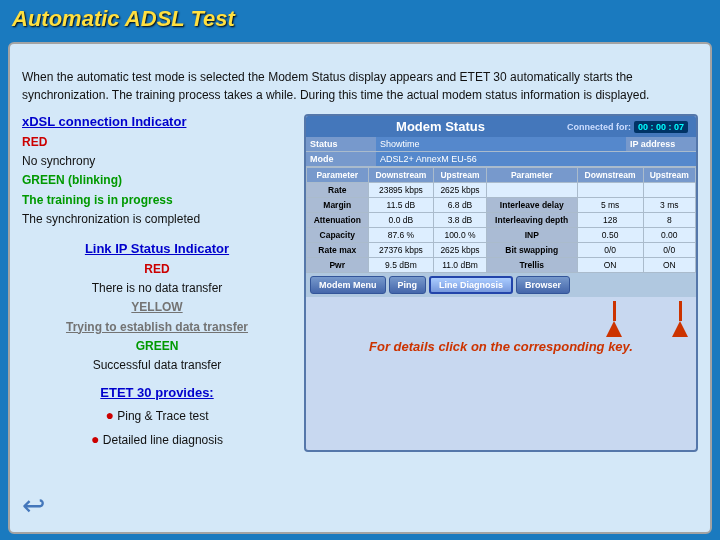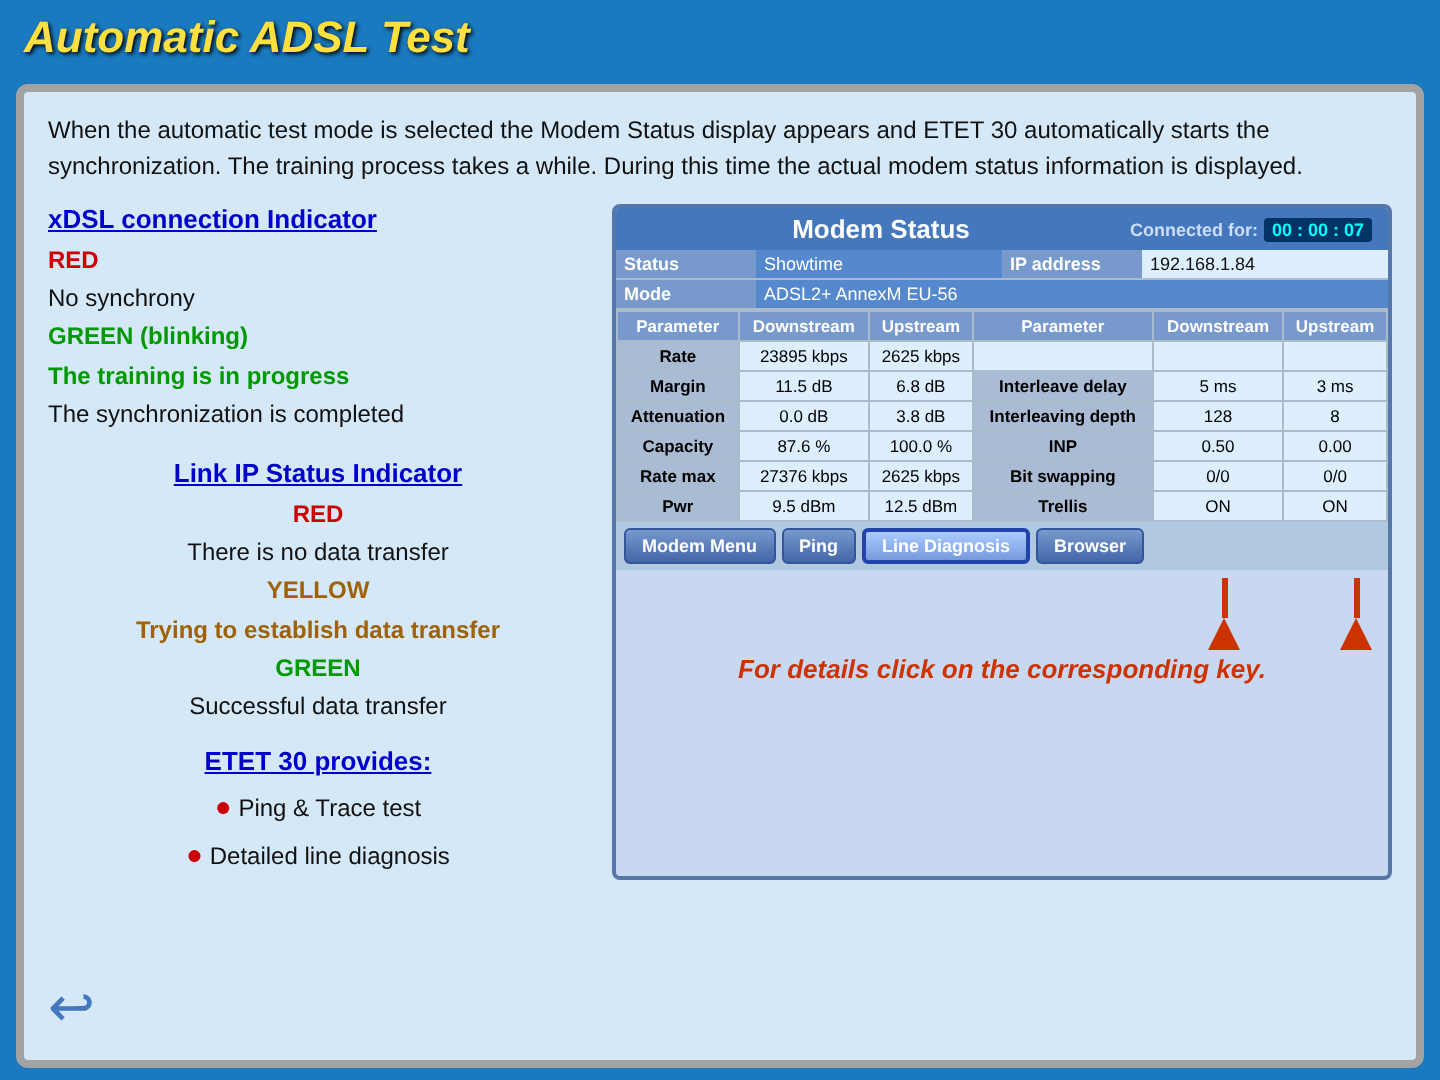--- a/index.html
+++ b/index.html
@@ -46,22 +46,22 @@
       font-weight: bold;
       text-shadow: 1px 1px 2px #000;
       font-style: italic;
     }
 
     
     .main-area {
       background: #d4e8f8;
       margin: 4px 8px;
       border-radius: 6px;
-      border: 4px solid #a3a3a3;
-      padding: 10px 12px;
+      border: 2px solid #a3a3a3;
+      padding: 24px 12px;
       height: 492px;
       position: relative;
     }
 
     .intro-text {
       font-size: 12px;
       color: #111;
       line-height: 1.5;
       margin-bottom: 10px;
     }
@@ -83,21 +83,21 @@
       color: #0000cc;
       text-decoration: underline;
       margin-bottom: 4px;
     }
     .indicator-item {
       font-size: 12px;
       line-height: 1.6;
     }
     .color-red { color: #cc0000; font-weight: bold; }
     .color-green { color: #009900; font-weight: bold; }
-    .color-yellow { color: #a16207; font-weight: bold; }
+    .color-yellow { color: #737373; font-weight: bold; text-decoration: underline; }
     .color-normal { color: #111; }
 
     .section-gap { margin-top: 12px; text-align: center; }
 
     
     .modem-panel {
       flex: 1;
       background: #c8d8f0;
       border: 2px solid #5577aa;
       border-radius: 4px;
@@ -342,21 +342,20 @@
         <div style="display:flex;align-items:center;gap:3px;">
           <span class="connected-label">Connected for:</span>
           <span class="connected-time">00 : 00 : 07</span>
         </div>
       </div>
 
       <div class="modem-row">
         <div class="modem-label-cell">Status</div>
         <div class="modem-value-cell modem-value-blue">Showtime</div>
         <div class="modem-label-cell">IP address</div>
-        <div class="modem-value-cell">192.168.1.84</div>
       </div>
 
       <div class="modem-row">
         <div class="modem-label-cell">Mode</div>
         <div class="modem-value-cell modem-value-blue" colspan="3">ADSL2+ AnnexM EU-56</div>
       </div>
 
       <table class="param-table">
         <thead>
           <tr>
@@ -405,21 +404,21 @@
             <td class="label-col">Rate max</td>
             <td>27376 kbps</td>
             <td>2625 kbps</td>
             <td class="label-col">Bit swapping</td>
             <td>0/0</td>
             <td>0/0</td>
           </tr>
           <tr>
             <td class="label-col">Pwr</td>
             <td>9.5 dBm</td>
-            <td>12.5 dBm</td>
+            <td>11.0 dBm</td>
             <td class="label-col">Trellis</td>
             <td>ON</td>
             <td>ON</td>
           </tr>
         </tbody>
       </table>
 
 
       <div class="nav-buttons">
         <button class="nav-btn">Modem Menu</button>

